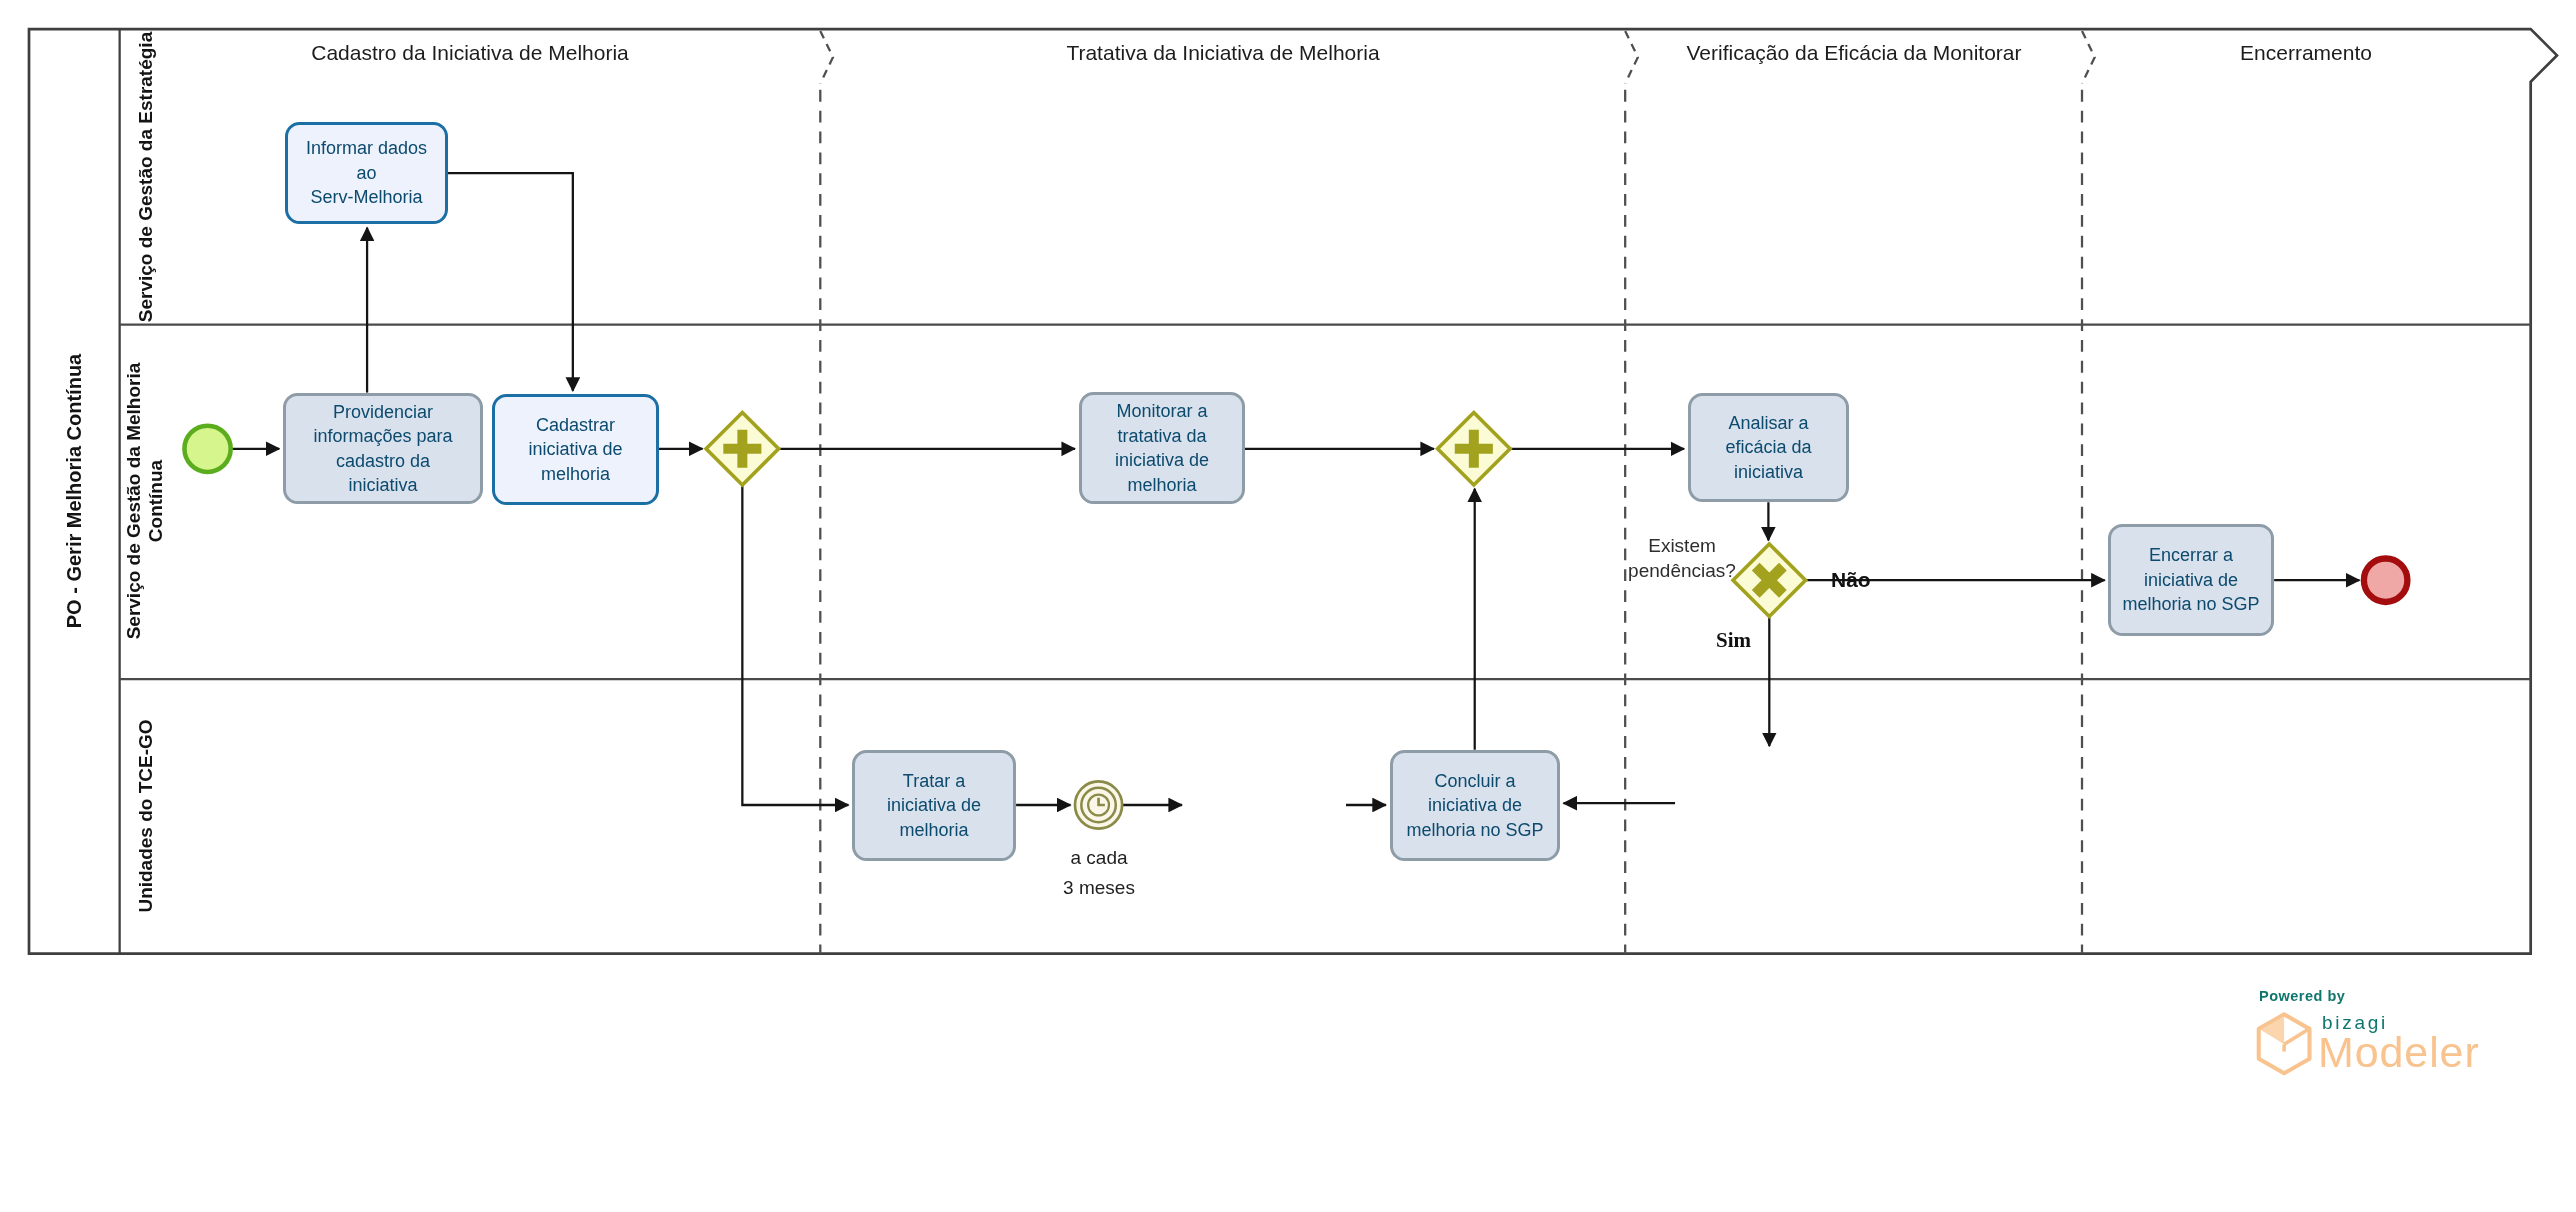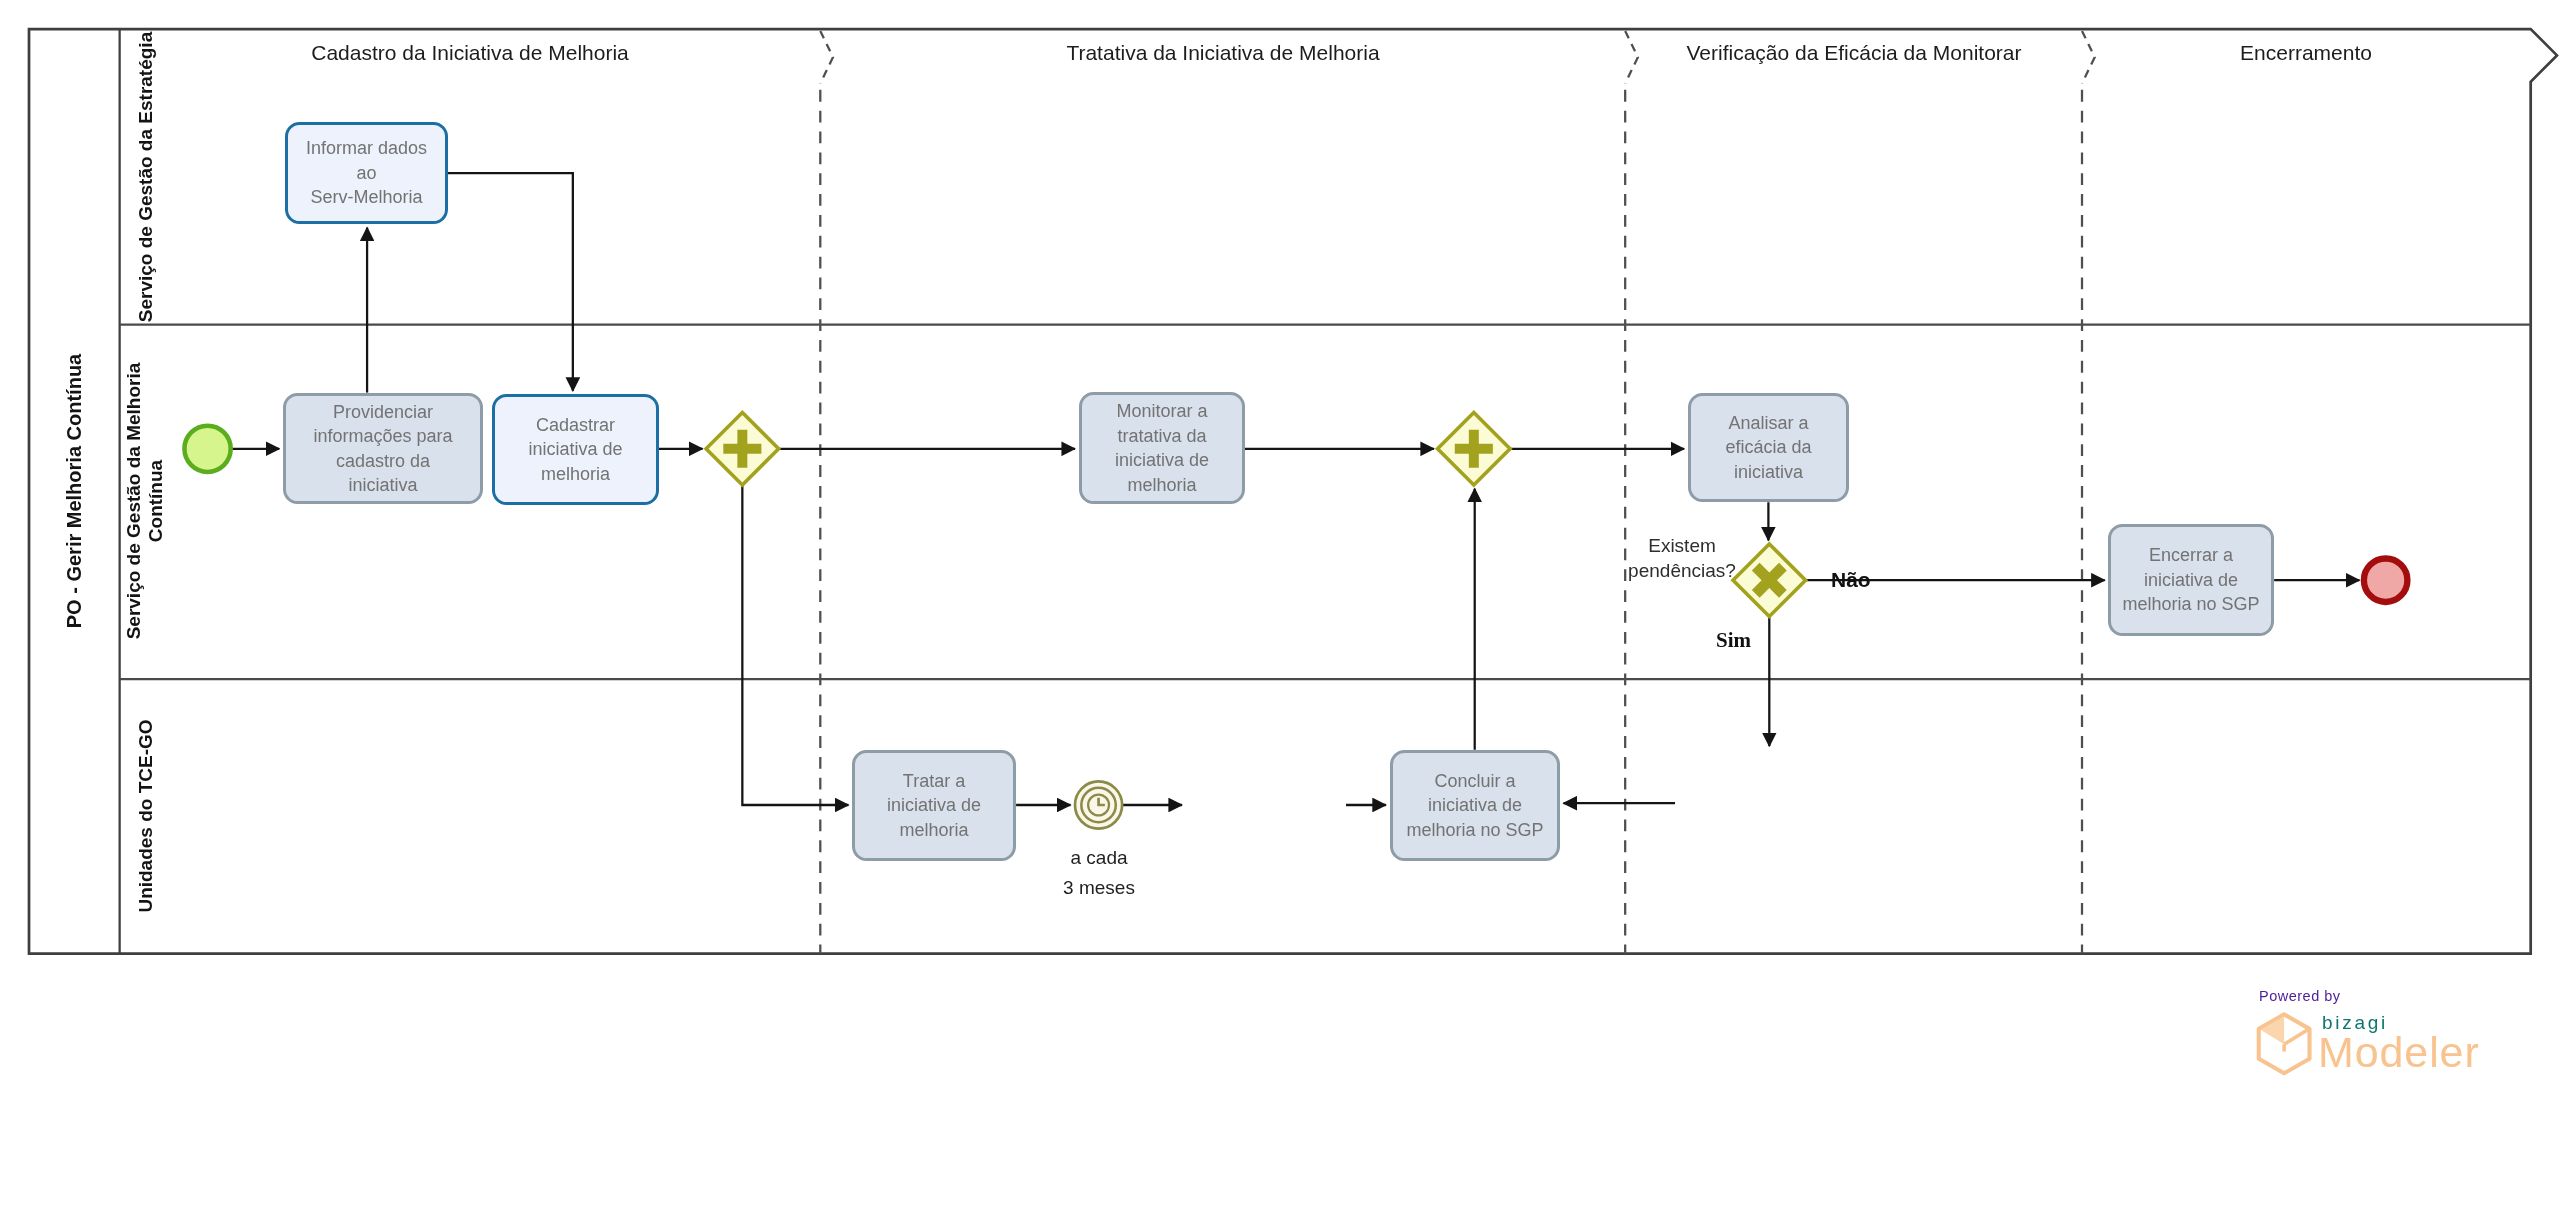--- a/index.html
+++ b/index.html
@@ -3,41 +3,41 @@
 <meta charset="utf-8">
 <style>
   html,body{margin:0;padding:0;background:#ffffff;overflow:hidden;}
   #canvas{position:relative;width:2576px;height:1213px;background:#ffffff;
           font-family:"Liberation Sans", sans-serif;}
   #diagram-svg{position:absolute;left:0;top:0;}
 
   .task{position:absolute;box-sizing:border-box;border-radius:14.5px;
         background:#D8E1EC;border:3.2px solid #8E9CA8;
         display:flex;align-items:center;justify-content:center;
-        text-align:center;font-size:18px;line-height:24.5px;color:#737373;
+        text-align:center;font-size:18px;line-height:24.5px;color:#0c4a6e;
         white-space:pre-line;padding:3.6px;}
   .task.blue{background:#EDF2FC;border:3.6px solid #1C6FA4;}
 
   .phase-label{position:absolute;transform:translate(-50%,-50%);
         font-size:21px;color:#1D1D1D;white-space:nowrap;}
 
   .vlabel{position:absolute;transform:translate(-50%,-50%) rotate(-90deg);
         font-weight:bold;color:#141414;text-align:center;
         white-space:pre-line;font-size:19px;line-height:22px;}
   .vlabel.pool{font-size:20px;}
 
   .flow-label{position:absolute;font-size:19px;line-height:25px;color:#2E2E2E;
         white-space:pre-line;margin-top:16px;}
   .flow-label.bold{font-weight:bold;font-size:21px;color:#111111;}
   .flow-label.centered{transform:translate(-50%,-50%);text-align:center;}
 
   .timer-label{position:absolute;transform:translateX(-50%);text-align:center;
         font-size:19px;line-height:30px;color:#1F1F1F;white-space:pre-line;}
 
-  .brand-powered{position:absolute;font-size:14.5px;font-weight:normal;color:#4c1d95;letter-spacing:0.5px;}
+  .brand-powered{position:absolute;font-size:14.5px;font-weight:bold;color:#0f766e;letter-spacing:0.5px;}
   .brand-bizagi{position:absolute;font-size:19px;color:#0f766e;letter-spacing:2.7px;}
   .brand-modeler{position:absolute;font-size:43px;color:#F8C38E;font-weight:500;letter-spacing:0.9px;}
 </style>
 </head>
 <body>
 
 <div id="canvas">
 
   <svg id="diagram-svg" width="2576" height="1213" viewBox="0 0 2842 1338">
     <defs>

